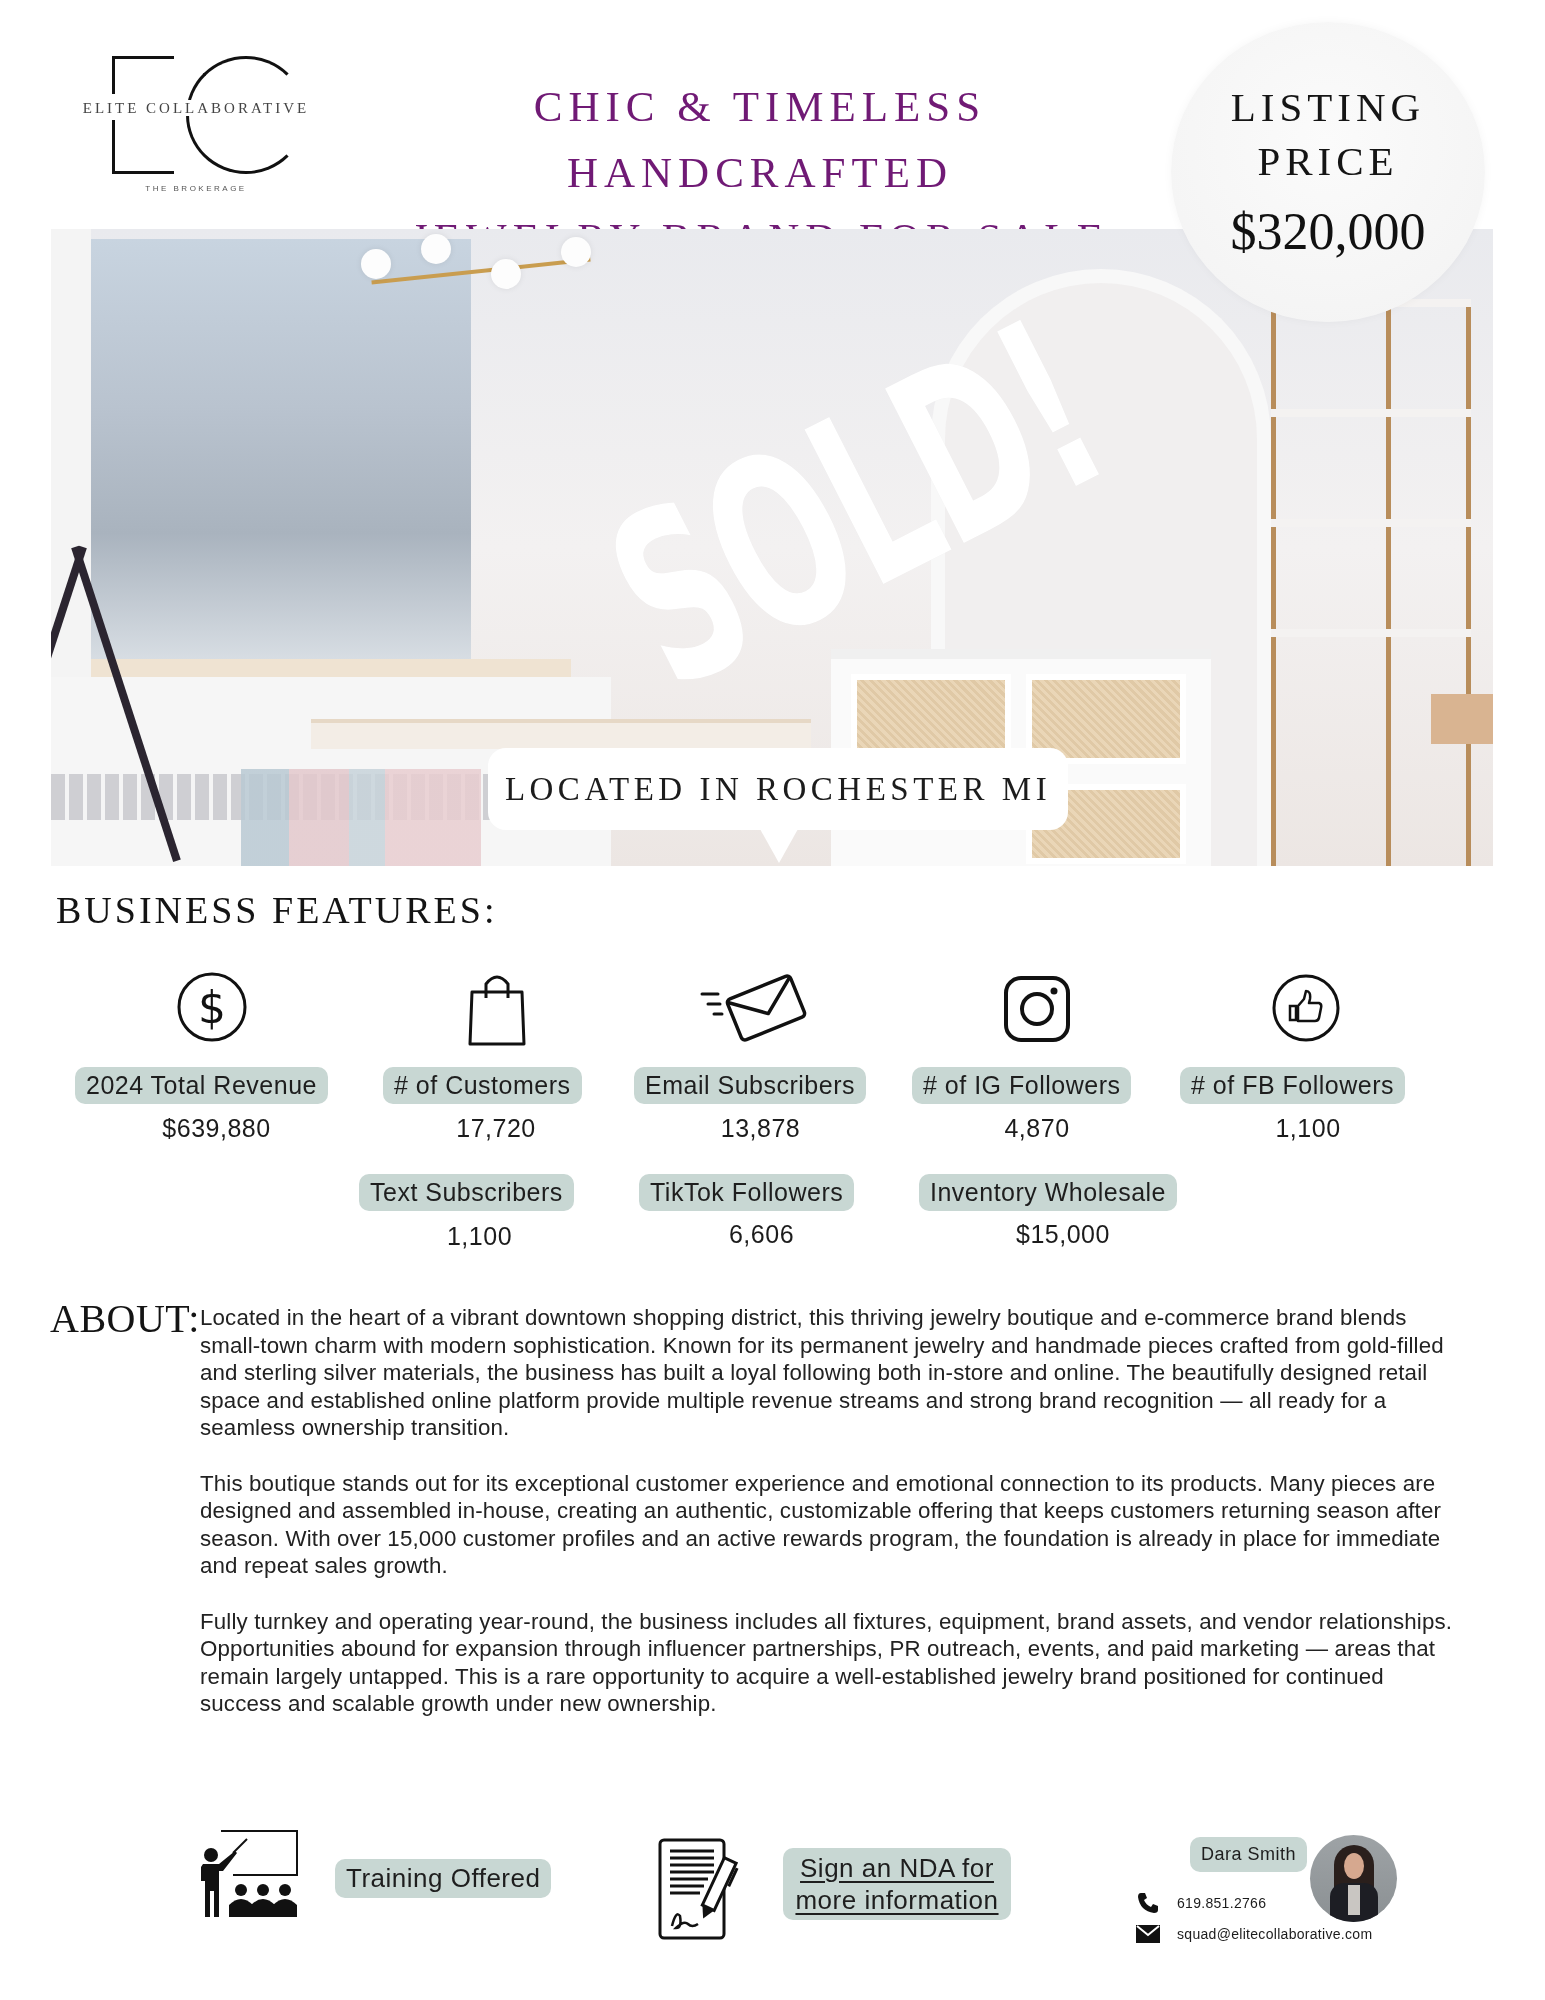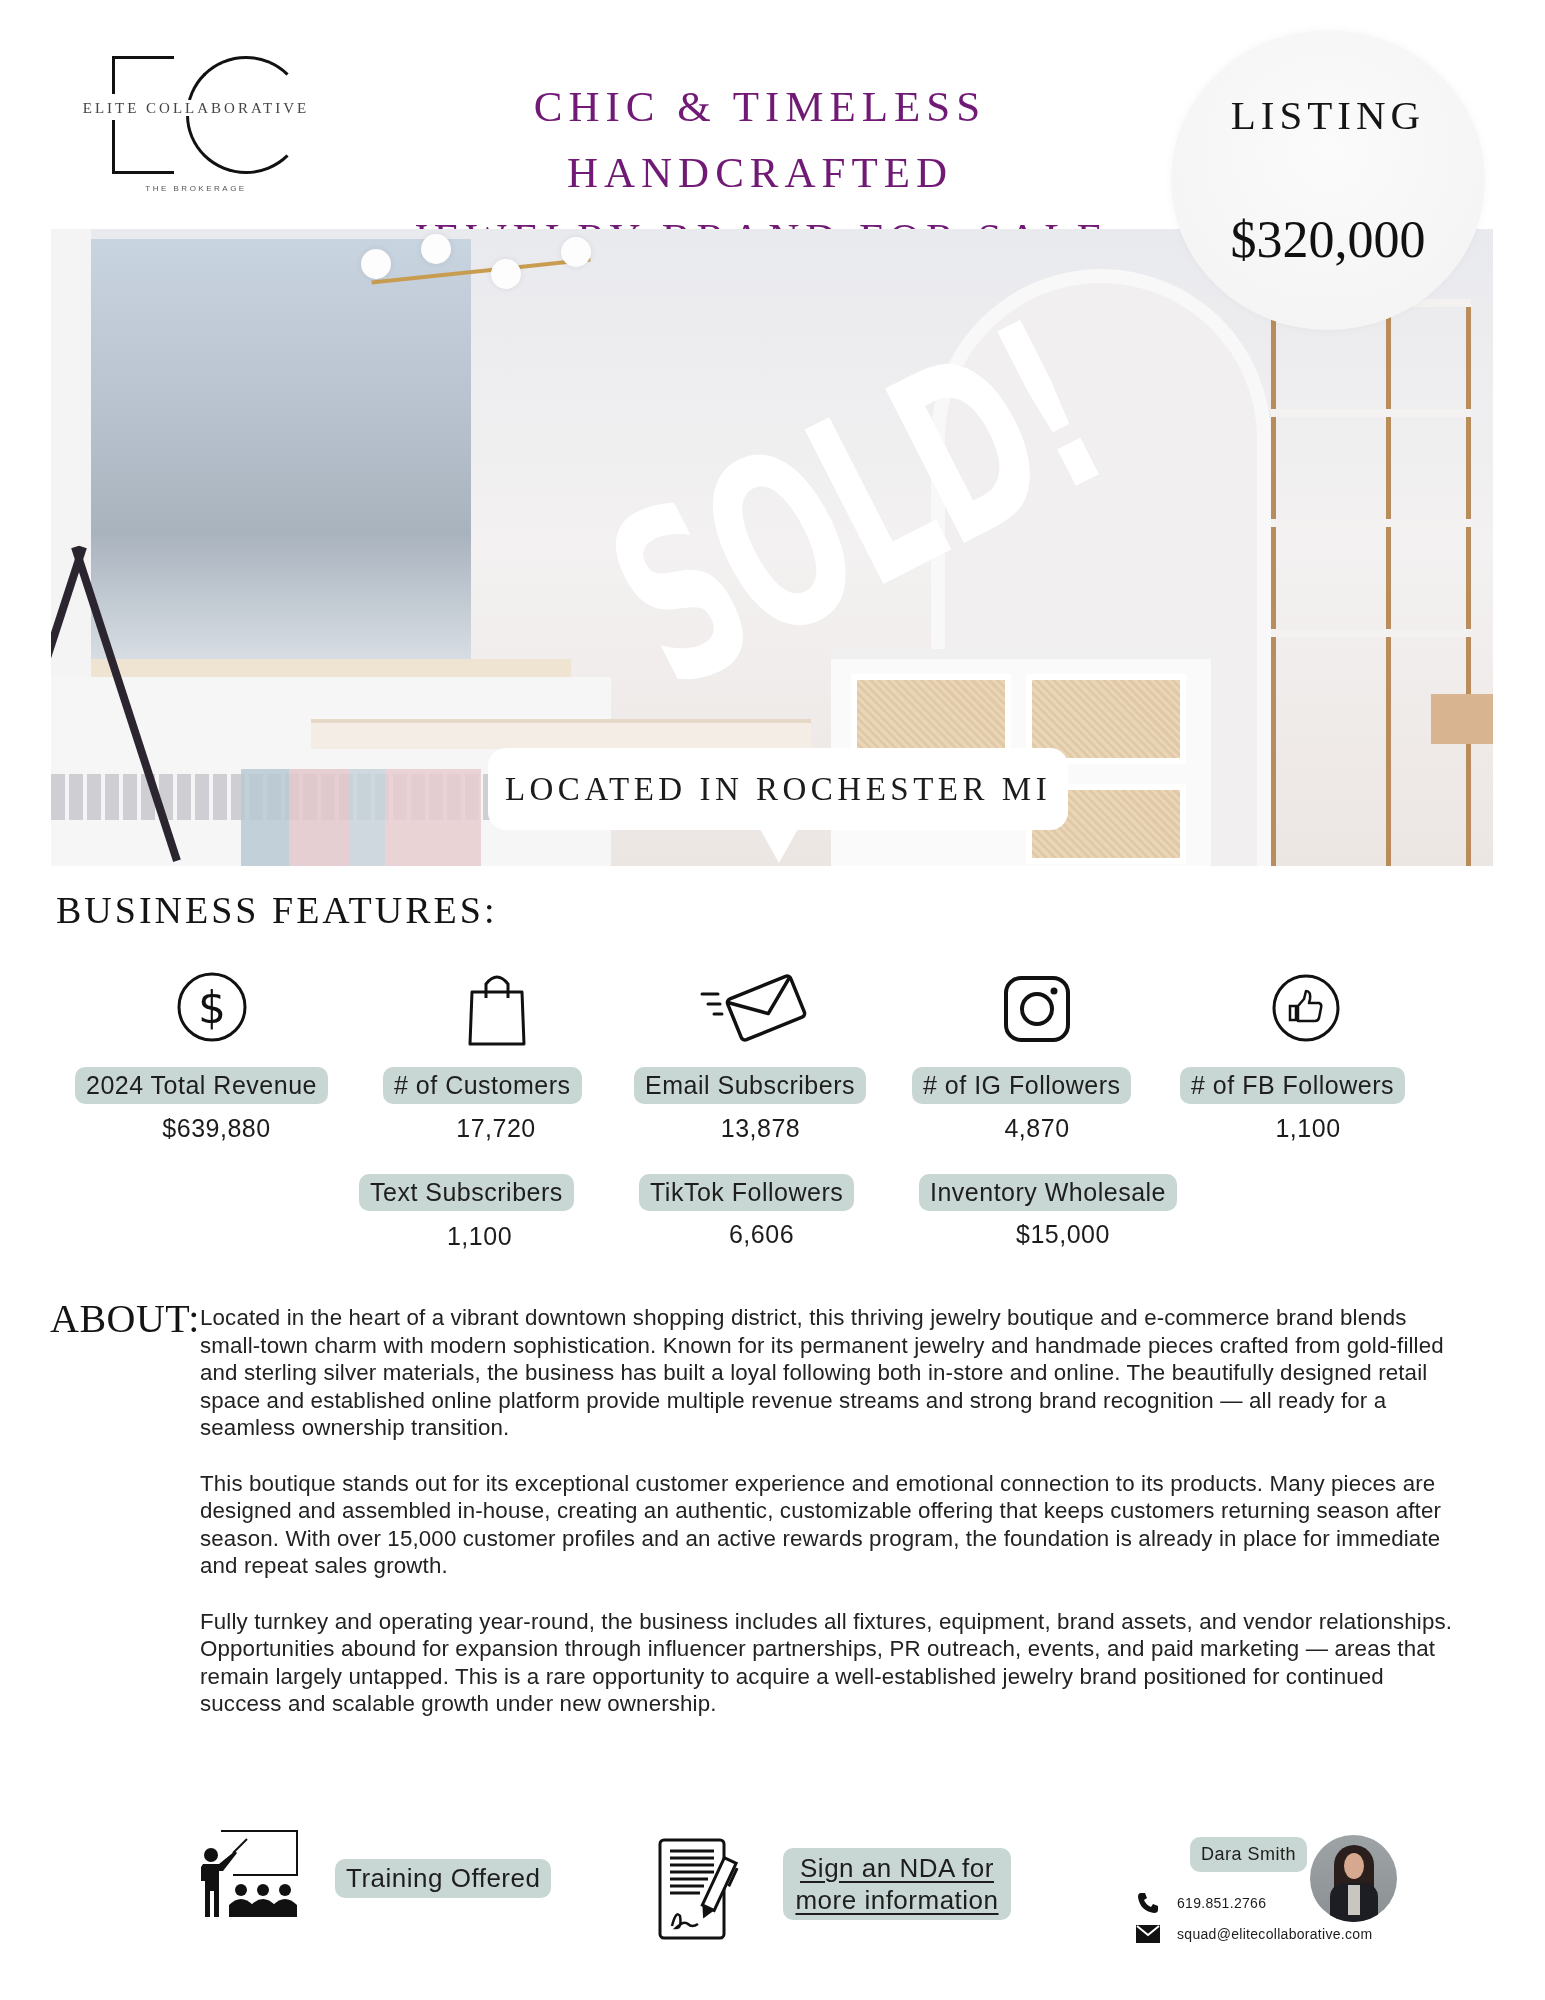--- a/index.html
+++ b/index.html
@@ -55,21 +55,21 @@
   .hero .sold { position: absolute; left: 440px; top: 120px; width: 640px; height: 360px;
     font-family: "DejaVu Sans", sans-serif; font-weight: bold; font-size: 238px; color: #ffffff;
     transform: rotate(-27deg) scaleX(0.62); transform-origin: center; letter-spacing: -6px; line-height: 360px; text-align: center;
     text-shadow: 0 0 1px rgba(0,0,0,0.05); }
 
   .location-callout { position: absolute; left: 488px; top: 748px; width: 580px; height: 82px; background: #ffffff; border-radius: 18px; display: flex; align-items: center; justify-content: center; text-align: center; }
   .location-callout .label { font-size: 33px; letter-spacing: 4.5px; color: #1c1c1c; }
   .location-pointer { position: absolute; left: 760px; top: 829px; width: 0; height: 0; border-left: 19px solid transparent; border-right: 19px solid transparent; border-top: 34px solid #ffffff; }
 
   
-  .price-circle { position: absolute; left: 1171px; top: 30px; width: 314px; height: 300px; border-radius: 50%; background: radial-gradient(circle at 50% 40%, #fbfbfb 0%, #f4f4f4 80%, #eeeeee 100%); box-shadow: 0 0 10px rgba(0,0,0,0.04); text-align: center; }
+  .price-circle { position: absolute; left: 1171px; top: 22px; width: 314px; height: 300px; border-radius: 50%; background: radial-gradient(circle at 50% 40%, #fbfbfb 0%, #f4f4f4 80%, #eeeeee 100%); box-shadow: 0 0 10px rgba(0,0,0,0.04); text-align: center; }
   .price-circle .label { position: absolute; left: 0; top: 58px; width: 100%; font-size: 41px; letter-spacing: 5px; line-height: 54px; color: #151515; }
   .price-circle .price { position: absolute; left: 0; top: 180px; width: 100%; font-size: 52px; color: #111; letter-spacing: 0; }
 
   
   .section-title { position: absolute; left: 56px; top: 888px; font-size: 38px; letter-spacing: 3px; color: #141414; }
   .pill { display: inline-block; background: #c8d7d3; border-radius: 10px; padding: 4px 11px; font-size: 25px; color: #1e1e1e; letter-spacing: 0.5px; white-space: nowrap; }
   .value { font-size: 25px; color: #1c1c1c; letter-spacing: 0.5px; }
 
   .feature-label { position: absolute; }
   .feature-value { position: absolute; text-align: center; }
@@ -143,20 +143,21 @@
 </div>
 
 <div class="location-callout">
   <span class="label serif">LOCATED IN ROCHESTER MI</span>
 </div>
 <div class="location-pointer"></div>
 
 <div class="price-circle">
   <div class="label serif">
     <div>LISTING</div>
+    <div>PRICE</div>
   </div>
   <div class="price serif">$320,000</div>
 </div>
 
 <div class="section-title serif">BUSINESS FEATURES:</div>
 
 <svg style="position:absolute;left:176px;top:971px" width="72" height="72" viewBox="0 0 72 72">
   <circle cx="36" cy="36" r="33" fill="none" stroke="#111" stroke-width="3"></circle>
   <text x="36" y="52" text-anchor="middle" font-family="DejaVu Sans, sans-serif" font-size="44" fill="#111">$</text>
 </svg>

